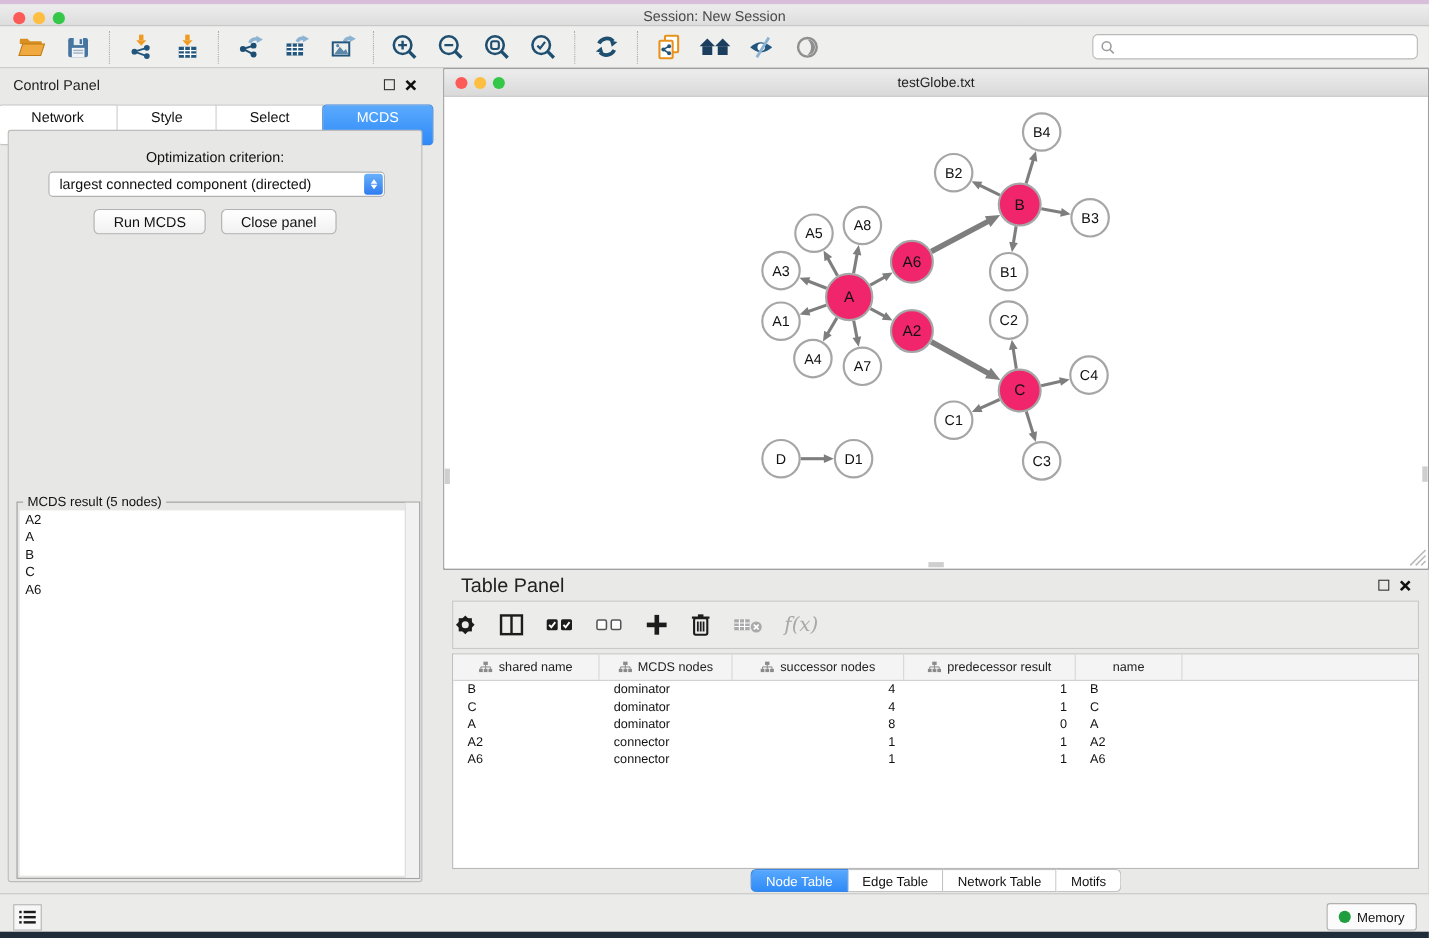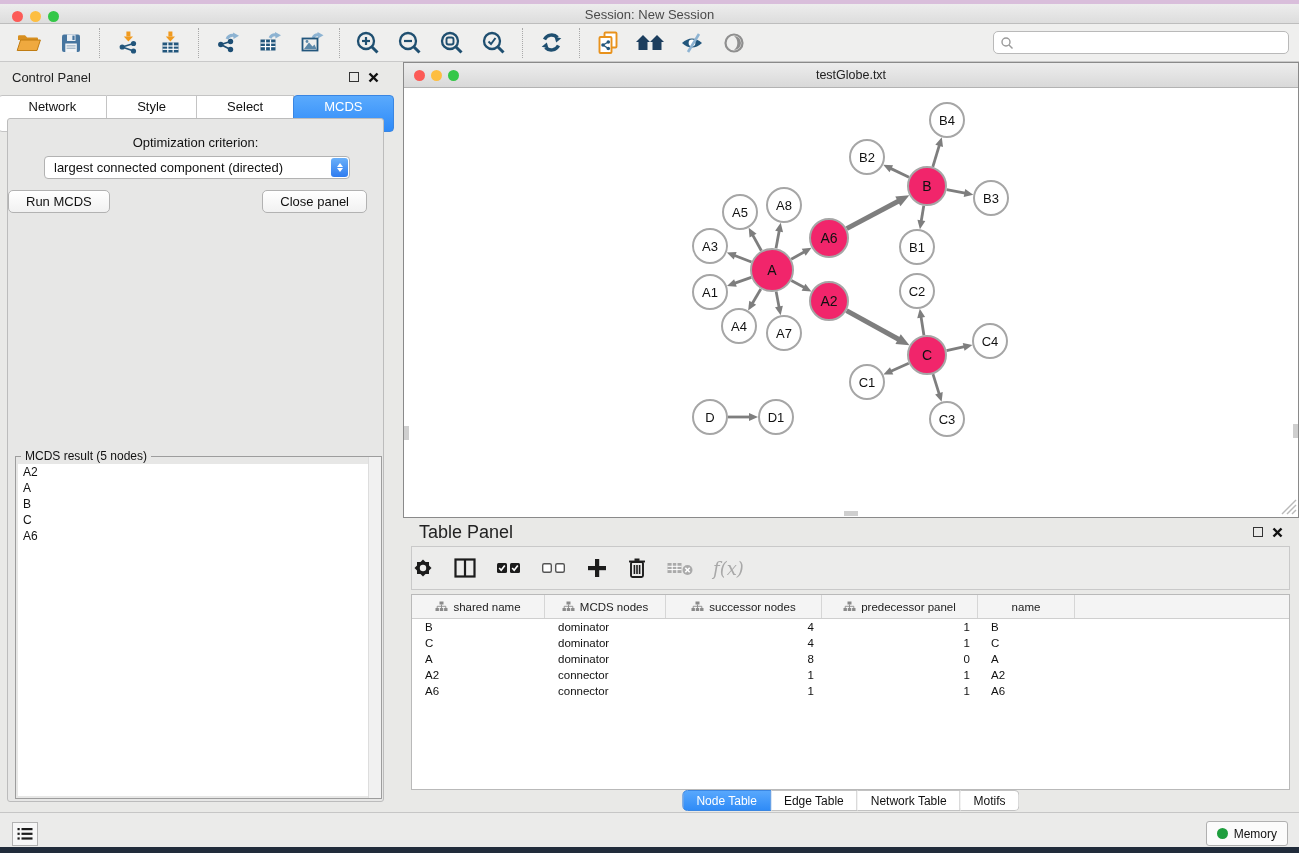--- a/index.html
+++ b/index.html
@@ -41,21 +41,21 @@
   .opt-label { position:absolute; left:0; right:0; top:16px; text-align:center; font-size:13px; color:#111; }
   .criterion-select { position:absolute; left:36px; top:37px; width:306px; height:23px; background:#fff;
                       border:1px solid #b2b2b2; border-radius:4px; font-size:13px; line-height:21px;
                       padding-left:9px; color:#111; }
   .sel-stepper { position:absolute; right:1px; top:1px; width:17px; height:19px; border-radius:3px;
                  background:linear-gradient(#6ab0f9,#2f7cf0); display:flex; flex-direction:column;
                  align-items:center; justify-content:center; gap:1px; }
   .sel-stepper span { width:0; height:0; border-left:3.5px solid transparent; border-right:3.5px solid transparent; }
   .step-up { border-bottom:4px solid #fff; }
   .step-down { border-top:4px solid #fff; }
-  .cp-buttons { position:absolute; left:0; right:16px; top:71px; display:flex; justify-content:space-between; gap:14px; }
+  .cp-buttons { position:absolute; left:0; right:0; top:71px; display:flex; justify-content:center; gap:14px; }
   .btn { height:23px; padding:0 17px; background:linear-gradient(#ffffff,#f1f1f1); border:1px solid #b2b2b2;
          border-radius:5px; font-size:13px; color:#111; font-family:"Liberation Sans",sans-serif; }
   .result-group { position:absolute; left:7px; top:337px; width:367px; height:343px; border:1px solid #9d9d9d; }
   .result-title { position:absolute; top:-8px; left:5px; background:#e7e7e6; padding:0 4px; font-size:12px; color:#111; }
   .result-list { position:absolute; left:2px; top:7px; right:2px; bottom:2px; background:#fff; overflow:hidden; }
   .result-item { font-size:12px; color:#111; padding-left:5px; height:16px; line-height:16px; }
   .result-scroll { position:absolute; right:0; top:0; bottom:0; width:13px; background:#f1f1f1; border-left:1px solid #ddd; }
 
   
   .net-win { position:absolute; left:403px; top:62px; width:896px; height:456px; background:#fff;
@@ -495,21 +495,21 @@
             <span>successor nodes</span>
           </div>
           <div class="tp-head-cell" style="width: 156px;">
             <svg width="13" height="11" viewBox="0 0 13 11">
               <rect x="4.5" y="0.5" width="4" height="3" fill="#8a8a8a"></rect>
               <rect x="0.5" y="7" width="3.4" height="3" fill="#8a8a8a"></rect>
               <rect x="4.8" y="7" width="3.4" height="3" fill="#8a8a8a"></rect>
               <rect x="9.1" y="7" width="3.4" height="3" fill="#8a8a8a"></rect>
               <path d="M6.5 3.5 V5.3 M2.2 7 V5.3 H10.8 V7 M6.5 5.3 V7" fill="none" stroke="#8a8a8a" stroke-width="0.9"></path>
             </svg>
-            <span>predecessor panel</span>
+            <span>predecessor result</span>
           </div>
           <div class="tp-head-cell" style="width: 97px;">
             <span>name</span>
           </div>
         </div>
       <div id="tp-body">
           <div class="tp-row">
             <div class="tp-cell" style="width: 133px; text-align: left; padding: 0px 0px 0px 13px;">B</div>
             <div class="tp-cell" style="width: 121px; text-align: left; padding: 0px 0px 0px 13px;">dominator</div>
             <div class="tp-cell" style="width: 156px; text-align: right; padding: 0px 8px 0px 0px;">4</div>

